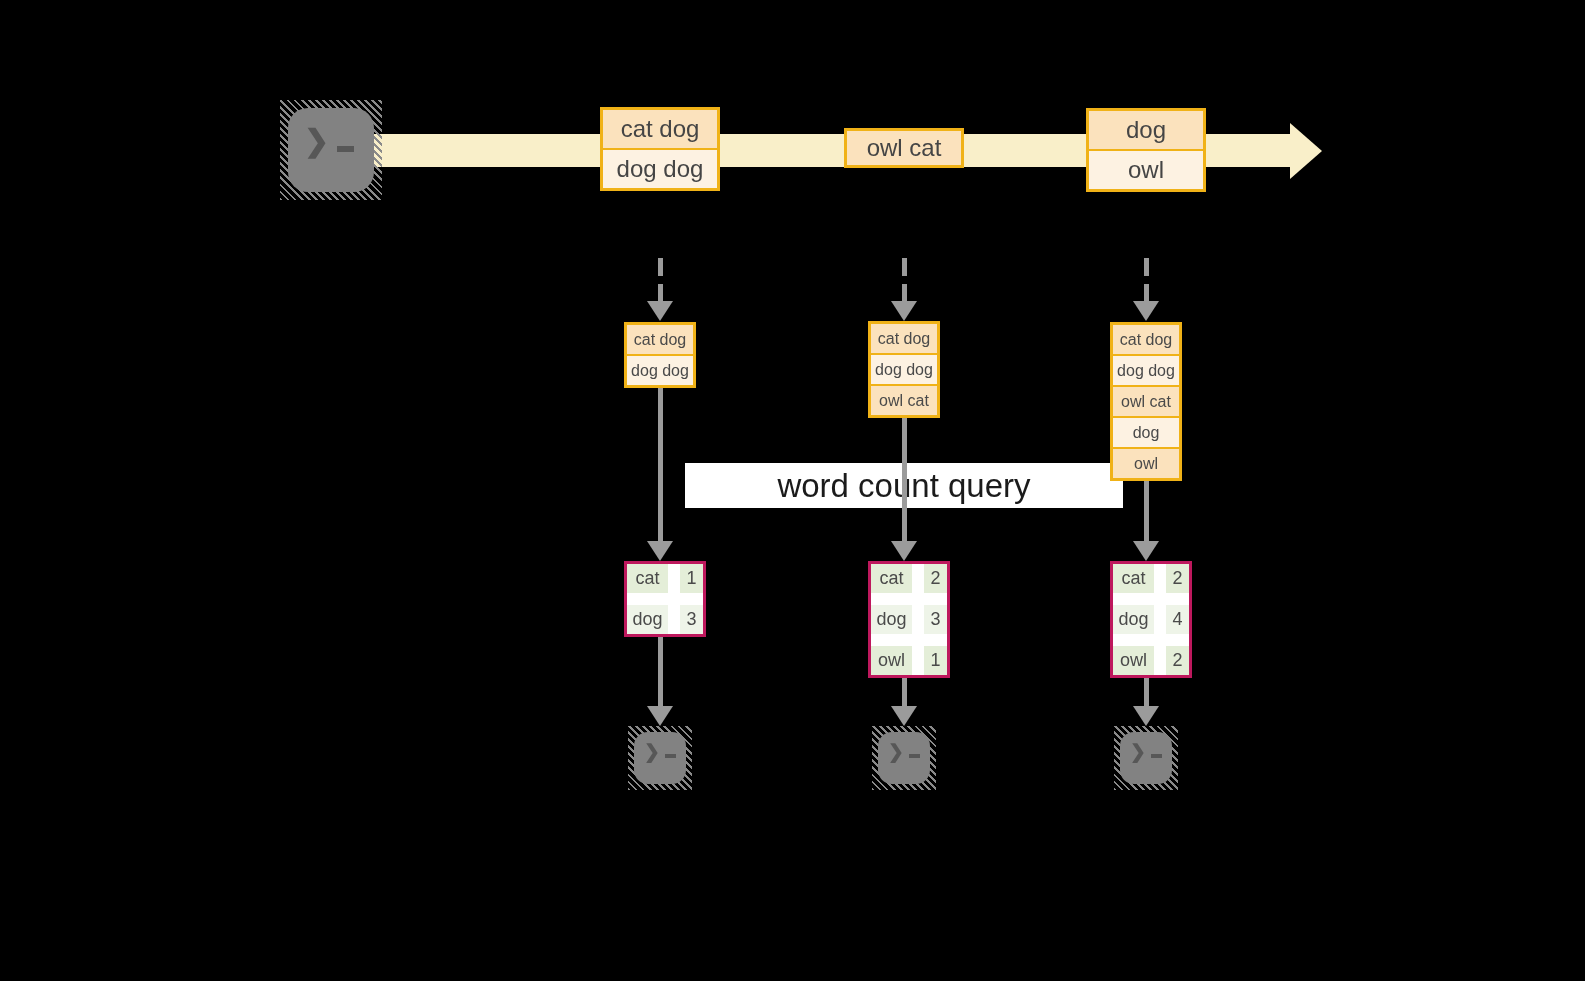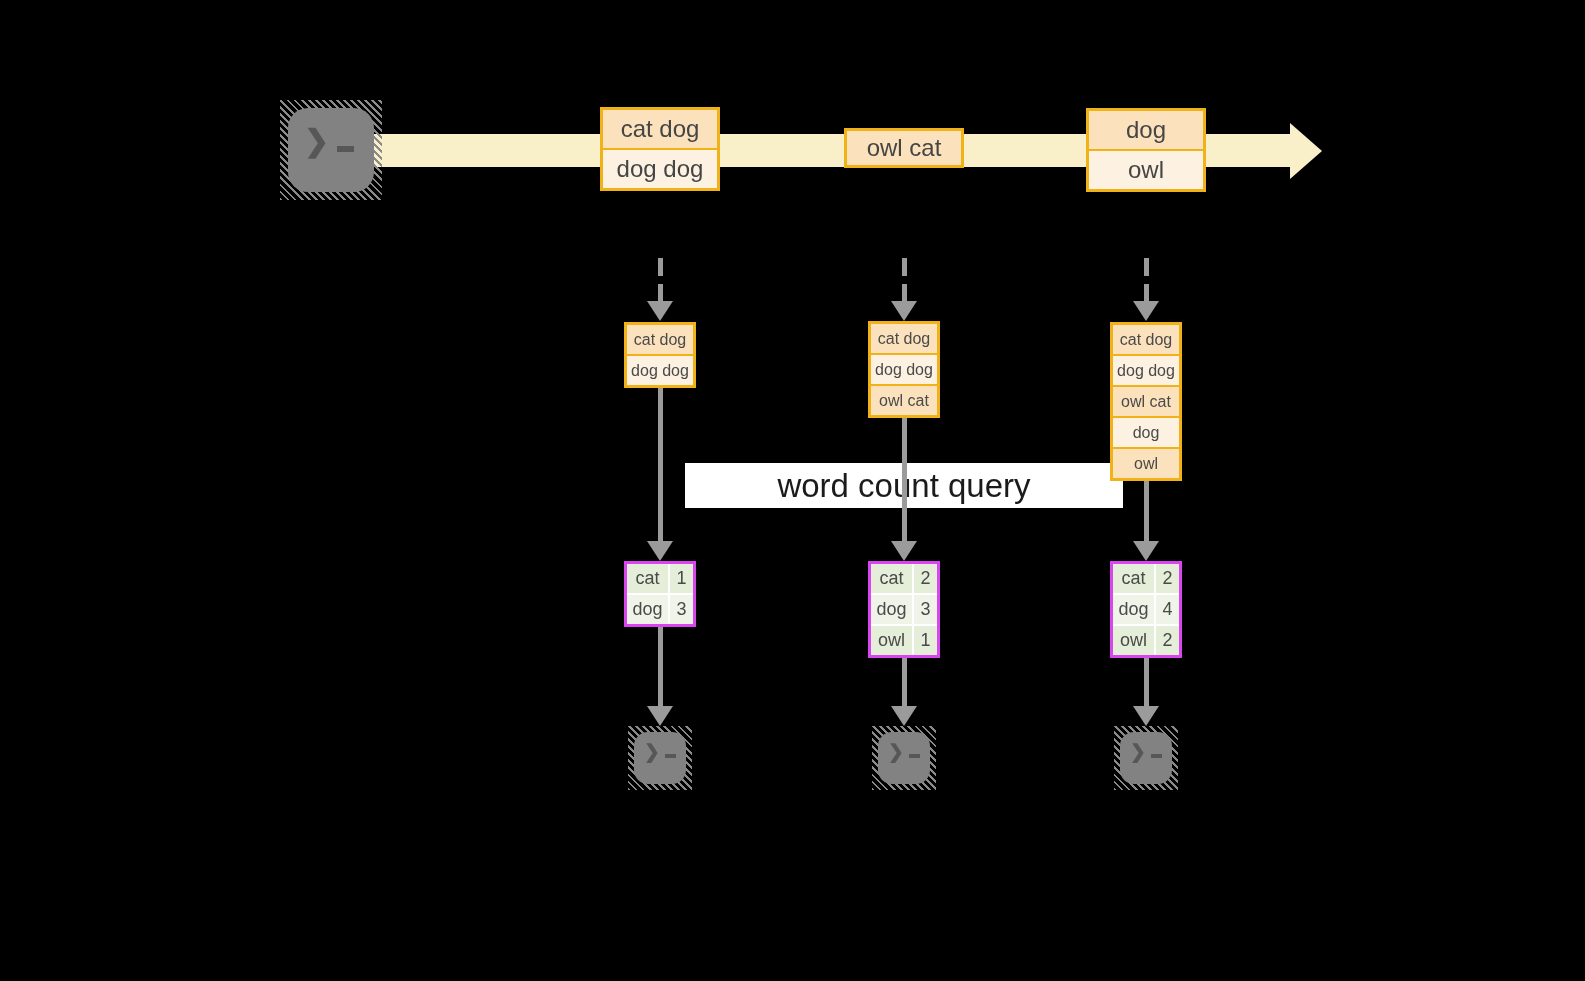--- a/index.html
+++ b/index.html
@@ -50,22 +50,22 @@
   .conn .line.dashed{background:repeating-linear-gradient(to bottom,#9b9b9b 0 18px,transparent 18px 26px);}
   .conn .head{width:0;height:0;border-left:13px solid transparent;
               border-right:13px solid transparent;border-top:20px solid #9b9b9b;}
 
   
   .query-box{left:685px;top:463px;width:438px;height:45px;background:#ffffff;z-index:1;
              display:flex;align-items:center;justify-content:center;}
   .query-box span{font-size:33px;color:#1b1b1b;}
 
   
-  .wc-table{display:grid;grid-template-columns:41px 23px;gap:2px;background:#ffffff;
-            border:3px solid #d946ef;z-index:3;}
+  .wc-table{display:grid;grid-template-columns:41px 23px;gap:12px;background:#ffffff;
+            border:3px solid #be185d;z-index:3;}
   .wc-cell{height:29px;display:flex;align-items:center;justify-content:center;
            font-size:18px;color:#4a4a4a;}
   .wc-cell:nth-child(4n+1),.wc-cell:nth-child(4n+2){background:#e4eed8;}
   .wc-cell:nth-child(4n+3),.wc-cell:nth-child(4n){background:#eef4e8;}
 </style>
 </head>
 <body>
 
 <div class="canvas">
 

